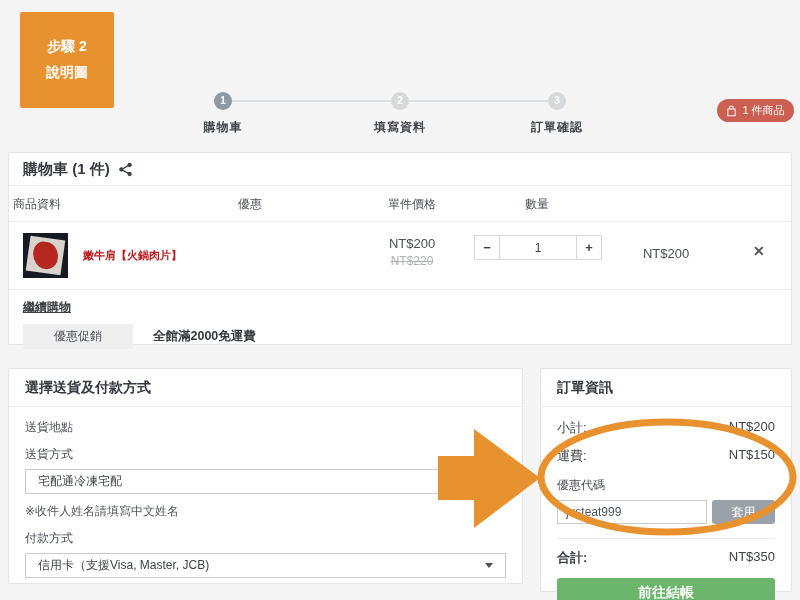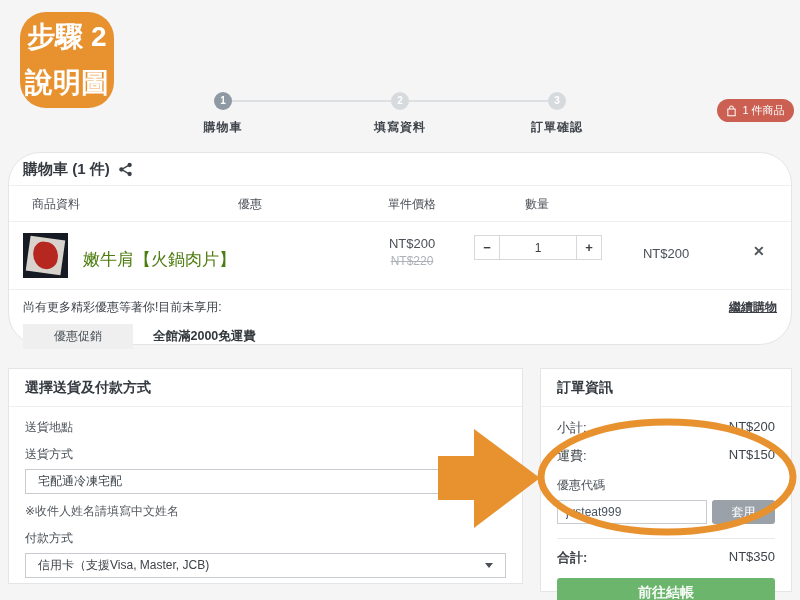--- a/index.html
+++ b/index.html
@@ -5,63 +5,63 @@
   * { margin:0; padding:0; box-sizing:border-box; }
   html,body { width:800px; height:600px; }
   body { font-family:"Liberation Sans","DejaVu Sans",sans-serif; background:#F5F5F6; }
   #page { position:relative; width:800px; height:600px; overflow:hidden; background:#F5F5F6; }
 
   
   #overlay { position:absolute; left:0; top:0; z-index:40; pointer-events:none; }
 
   
   #step-badge { position:absolute; left:20px; top:12px; width:94px; height:96px;
-    background:#E8922F; border-radius:26px; color:#fff; font-weight:bold; font-size:28px;
+    background:#E8922F; border-radius:2px; color:#fff; font-weight:bold; font-size:14px;
     display:flex; flex-direction:column; align-items:center; justify-content:center; gap:8px; z-index:10; }
 
   
   .step-line { position:absolute; top:100px; height:2px; background:#DDE0E2; }
   #line-1 { left:232px; width:159px; }
   #line-2 { left:409px; width:139px; }
   .step { position:absolute; top:92px; width:90px; text-align:center; }
   #step-1 { left:178px; } #step-2 { left:355px; } #step-3 { left:512px; }
   .step-circle { width:18px; height:18px; border-radius:50%; margin:0 auto; color:#fff;
     font-size:10px; font-weight:bold; line-height:18px; text-align:center; }
   .step-circle.active { background:#8F99A3; }
   .step-circle.inactive { background:#D7DADD; }
   .step-label { margin-top:9px; font-size:12px; color:#3F454B; font-weight:600; letter-spacing:1px; }
 
   
   #cart-pill { position:absolute; left:717px; top:99px; width:77px; height:23px; border-radius:12px;
     background:#CB5F51; display:flex; align-items:center; justify-content:center; gap:5px;
     color:#fff; font-size:11px; border:none; cursor:pointer; }
 
   .panel { position:absolute; background:#fff; border:1px solid #E3E5E7; }
-  #cart-panel  { left:8px;   top:152px; width:784px; height:193px;border-radius:32px; }
+  #cart-panel  { left:8px;   top:152px; width:784px; height:193px; }
   #ship-panel  { left:8px;   top:368px; width:515px; height:216px; }
   #order-panel { left:540px; top:368px; width:252px; height:224px; }
 
   .cart-head { height:33px; border-bottom:1px solid #ECEEF0; display:flex; align-items:center;
     padding:0 14px; gap:8px; font-size:15px; font-weight:bold; color:#343A40; }
   .share-btn { background:none; border:none; cursor:pointer; display:flex; align-items:center; }
 
   .cart-cols { position:relative; height:36px; border-bottom:1px solid #ECEEF0; font-size:12px; color:#4A5056; }
   .col { position:absolute; top:0; line-height:36px; }
-  .col-product  { left:23px;font-family:Liberation Serif, serif; }
+  .col-product  { left:4px;font-family:Liberation Serif, serif; }
   .col-discount { left:229px; }
   .col-price    { left:353px; width:100px; text-align:center; }
   .col-qty      { left:478px; width:100px; text-align:center; }
   .col-subtotal { left:607px; width:100px; text-align:center; }
 
   .cart-row { position:relative; height:68px; border-bottom:1px solid #ECEEF0; }
   .thumb { position:absolute; left:14px; top:11px; width:45px; height:45px; background:#161B23; overflow:hidden; }
   .thumb .wrap { position:absolute; left:5px; top:5px; width:35px; height:35px; background:#D8D4CD; transform:rotate(8deg); }
   .thumb .meat { position:absolute; left:5px; top:4px; width:25px; height:27px; background:#B5271F;
     border-radius:40% 55% 45% 60%; }
-  .pname { position:absolute; left:74px; top:26px; font-size:17px; font-weight:400; color:#4d7c0f;
+  .pname { position:absolute; left:74px; top:26px; font-size:11px; font-weight:700; color:#b91c1c;
     background:none; border:none; cursor:pointer; }
   .pricebox { position:absolute; left:353px; top:14px; width:100px; text-align:center; }
   .price-now { font-size:13px; color:#4A5056; }
   .price-old { font-size:12px; color:#ADB2B7; text-decoration:line-through; margin-top:3px; }
   .qtybox { position:absolute; left:465px; top:13px; display:flex; height:25px; }
   .qbtn { width:26px; border:1px solid #D6D9DC; background:#fff; font-size:13px; font-weight:bold;
     color:#3A3F45; cursor:pointer; line-height:22px; }
   .qinput { width:78px; margin:0 -1px; border:1px solid #D6D9DC; text-align:center; font-size:12px; color:#3A3F45; }
   .subtotal { position:absolute; left:607px; top:24px; width:100px; text-align:center; font-size:13px; color:#4A5056; }
   .remove { position:absolute; left:744px; top:21px; background:none; border:none; font-size:14px;
@@ -170,21 +170,20 @@
         <button class="qbtn">−</button>
         <input class="qinput" value="1" style="">
         <button class="qbtn">+</button>
       </div>
       <div class="subtotal">NT$200</div>
       <button class="remove">✕</button>
     </div>
 
     <div class="cart-promo">
       <div class="promo-line1">
-        <span>尚有更多精彩優惠等著你!目前未享用:</span>
         <button class="continue">繼續購物</button>
       </div>
       <div class="promo-line2">
         <span class="promo-badge">優惠促銷</span>
         <span class="promo-text">全館滿2000免運費</span>
       </div>
     </div>
   </div>
 
   <div class="panel" id="ship-panel">

